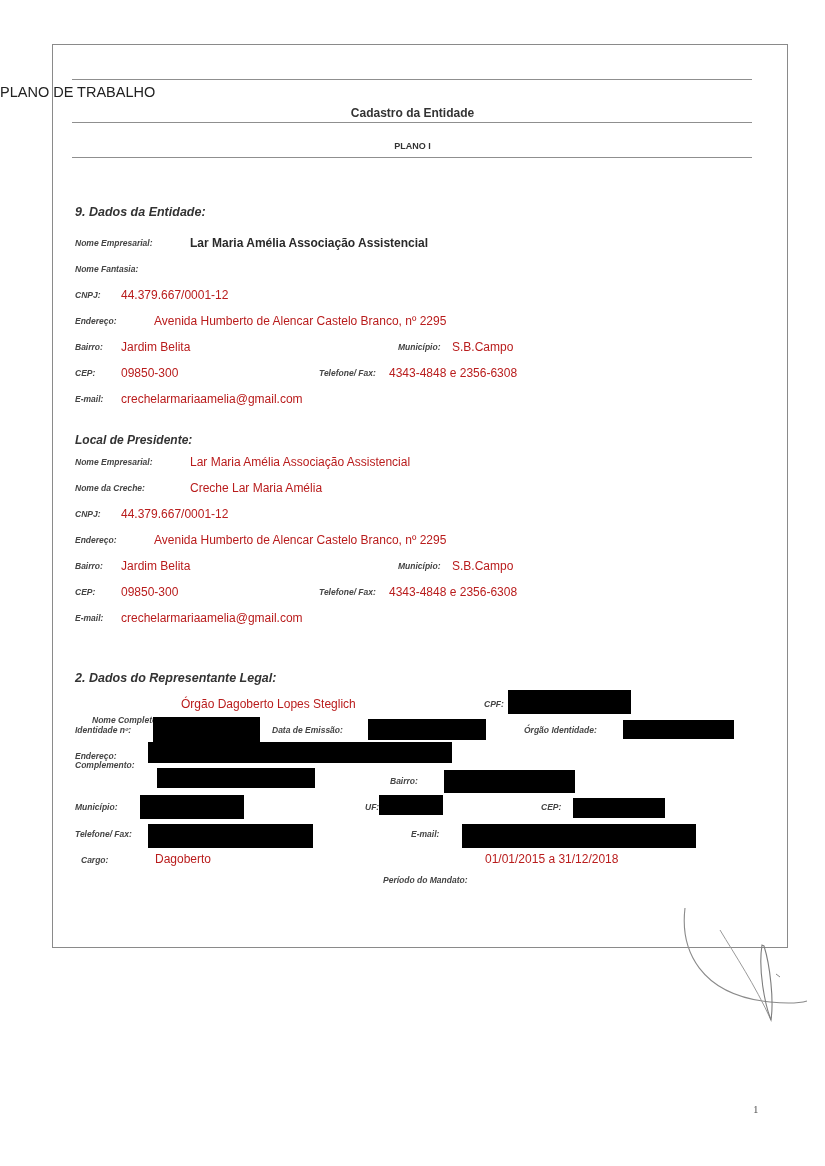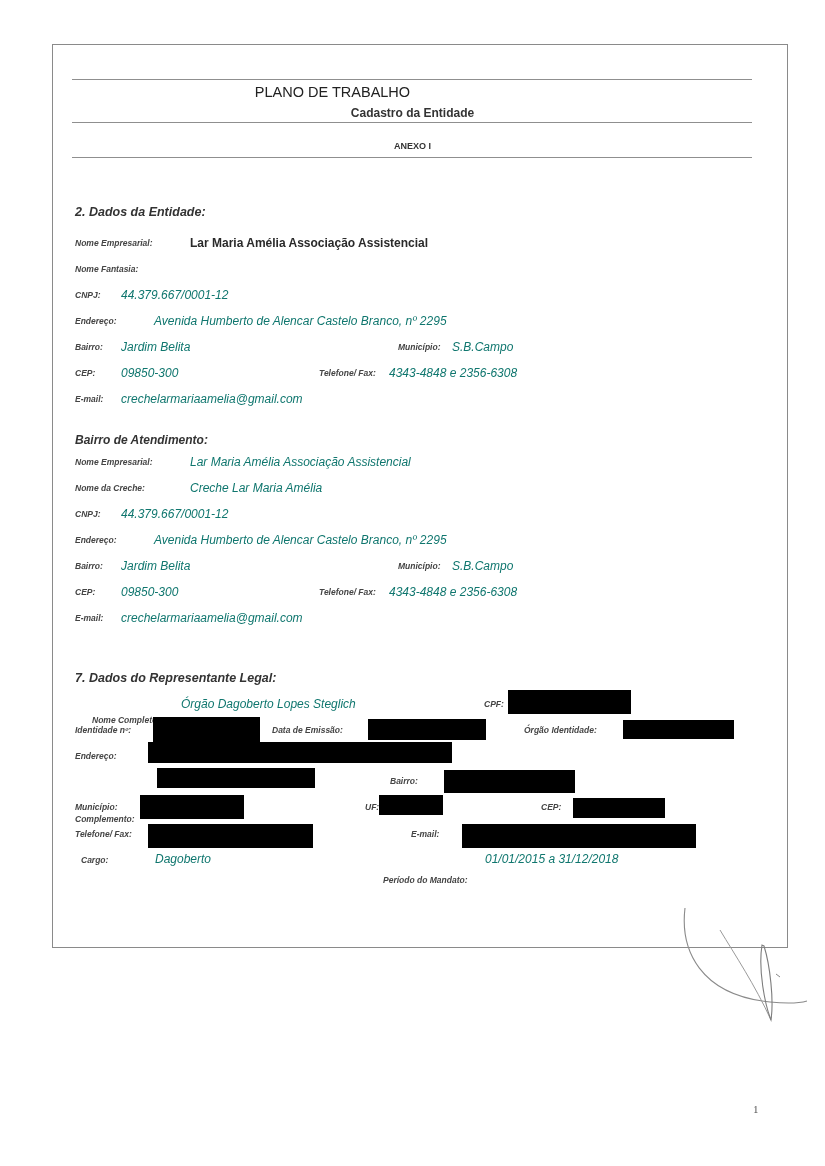--- a/index.html
+++ b/index.html
@@ -7,39 +7,39 @@
          font-family: "Liberation Sans", sans-serif; color: #2b2b2b; }
   .frame { position: absolute; left: 52px; top: 44px; width: 736px; height: 904px;
            border: 1.5px solid #8a8a8a; box-sizing: border-box; }
   .hr { position: absolute; left: 72px; width: 680px; height: 0; border-top: 1.5px solid #8f8f8f; }
   .abs { position: absolute; white-space: nowrap; }
   .title { font-size: 14.5px; color: #222; }
   .subtitle { font-size: 12px; font-weight: bold; color: #333; }
   .anexo { font-size: 9px; font-weight: bold; color: #333; }
   .section { font-size: 12.5px; font-weight: bold; font-style: italic; color: #333; }
   .lbl { font-size: 8.5px; font-weight: bold; font-style: italic; color: #444; }
-  .val { font-size: 12px; color: #0f766e; font-style: italic; }
+  .val { font-size: 12px; color: #b91c1c; }
   .val-bold { font-size: 12px; font-weight: bold; color: #2a2a2a; }
   .redact { position: absolute; background: #000; }
   .pagenum { font-family: "Liberation Serif", serif; font-size: 11px; color: #555; }
   svg.sig { position: absolute; left: 640px; top: 890px; }
 </style>
 </head>
 <body>
 
 <div class="frame"></div>
 
 <div class="hr" style="top:79px;"></div>
-<div class="abs title" style="left:0;width:665px;text-align:center;top:84px;">PLANO DE TRABALHO</div>
+<div class="abs title" style="left:0;width:665px;top:84px;">PLANO DE TRABALHO</div>
 <div class="abs subtitle" style="left:0;width:825px;text-align:center;top:106px;">Cadastro da Entidade</div>
 <div class="hr" style="top:122px;"></div>
-<div class="abs anexo" style="left:0;width:825px;text-align:center;top:141px;">ANEXO I</div>
+<div class="abs anexo" style="left:0;width:825px;text-align:center;top:141px;">PLANO I</div>
 <div class="hr" style="top:157px;"></div>
 
-<div class="abs section" style="left:75px;top:205px;">2. Dados da Entidade:</div>
+<div class="abs section" style="left:75px;top:205px;">9. Dados da Entidade:</div>
 
 <div class="abs lbl" style="left:75px;top:238px;">Nome Empresarial:</div>
 <div class="abs val-bold" style="left:190px;top:236px;">Lar Maria Amélia Associação Assistencial</div>
 
 <div class="abs lbl" style="left:75px;top:264px;text-align:center;">Nome Fantasia:</div>
 <div class="abs val" style="left:190px;top:262px;"></div>
 
 <div class="abs lbl" style="left:75px;top:290px;">CNPJ:</div>
 <div class="abs val" style="left:121px;top:288px;">44.379.667/0001-12</div>
 
@@ -52,21 +52,21 @@
 <div class="abs val" style="left:452px;top:340px;">S.B.Campo</div>
 
 <div class="abs lbl" style="left:75px;top:368px;">CEP:</div>
 <div class="abs val" style="left:121px;top:366px;">09850-300</div>
 <div class="abs lbl" style="left:319px;top:368px;">Telefone/ Fax:</div>
 <div class="abs val" style="left:389px;top:366px;">4343-4848 e 2356-6308</div>
 
 <div class="abs lbl" style="left:75px;top:394px;">E-mail:</div>
 <div class="abs val" style="left:121px;top:392px;">crechelarmariaamelia@gmail.com</div>
 
-<div class="abs section" style="left:75px;top:433px;font-size:12px;">Bairro de Atendimento:</div>
+<div class="abs section" style="left:75px;top:433px;font-size:12px;">Local de Presidente:</div>
 
 <div class="abs lbl" style="left:75px;top:457px;">Nome Empresarial:</div>
 <div class="abs val" style="left:190px;top:455px;">Lar Maria Amélia Associação Assistencial</div>
 
 <div class="abs lbl" style="left:75px;top:483px;">Nome da Creche:</div>
 <div class="abs val" style="left:190px;top:481px;text-align:right;">Creche Lar Maria Amélia</div>
 
 <div class="abs lbl" style="left:75px;top:509px;">CNPJ:</div>
 <div class="abs val" style="left:121px;top:507px;">44.379.667/0001-12</div>
 
@@ -79,38 +79,38 @@
 <div class="abs val" style="left:452px;top:559px;">S.B.Campo</div>
 
 <div class="abs lbl" style="left:75px;top:587px;">CEP:</div>
 <div class="abs val" style="left:121px;top:585px;">09850-300</div>
 <div class="abs lbl" style="left:319px;top:587px;">Telefone/ Fax:</div>
 <div class="abs val" style="left:389px;top:585px;">4343-4848 e 2356-6308</div>
 
 <div class="abs lbl" style="left:75px;top:613px;">E-mail:</div>
 <div class="abs val" style="left:121px;top:611px;">crechelarmariaamelia@gmail.com</div>
 
-<div class="abs section" style="left:75px;top:671px;">7. Dados do Representante Legal:</div>
+<div class="abs section" style="left:75px;top:671px;">2. Dados do Representante Legal:</div>
 
 <div class="abs lbl" style="left:92px;top:699px;margin-top:16px;">Nome Completo:</div>
 <div class="abs val" style="left:181px;top:697px;">Órgão Dagoberto Lopes Steglich</div>
 <div class="abs lbl" style="left:484px;top:699px;">CPF:</div>
 <div class="redact" style="left:508px;top:690px;width:123px;height:24px;"></div>
 
 <div class="abs lbl" style="left:75px;top:725px;">Identidade nº:</div>
 <div class="redact" style="left:153px;top:717px;width:107px;height:25px;"></div>
 <div class="abs lbl" style="left:272px;top:725px;">Data de Emissão:</div>
 <div class="redact" style="left:368px;top:719px;width:118px;height:21px;"></div>
 <div class="abs lbl" style="left:524px;top:725px;">Órgão Identidade:</div>
 <div class="redact" style="left:623px;top:720px;width:111px;height:19px;"></div>
 
 <div class="abs lbl" style="left:75px;top:751px;">Endereço:</div>
 <div class="redact" style="left:148px;top:742px;width:304px;height:21px;"></div>
 
-<div class="abs lbl" style="left:75px;top:814px;">Complemento:</div>
+<div class="abs lbl" style="left:75px;top:760px;">Complemento:</div>
 <div class="redact" style="left:157px;top:768px;width:158px;height:20px;"></div>
 <div class="abs lbl" style="left:390px;top:776px;">Bairro:</div>
 <div class="redact" style="left:444px;top:770px;width:131px;height:23px;"></div>
 
 <div class="abs lbl" style="left:75px;top:802px;">Município:</div>
 <div class="redact" style="left:140px;top:795px;width:104px;height:24px;"></div>
 <div class="abs lbl" style="left:365px;top:802px;">UF:</div>
 <div class="redact" style="left:379px;top:795px;width:64px;height:20px;"></div>
 <div class="abs lbl" style="left:541px;top:802px;">CEP:</div>
 <div class="redact" style="left:573px;top:798px;width:92px;height:20px;"></div>

